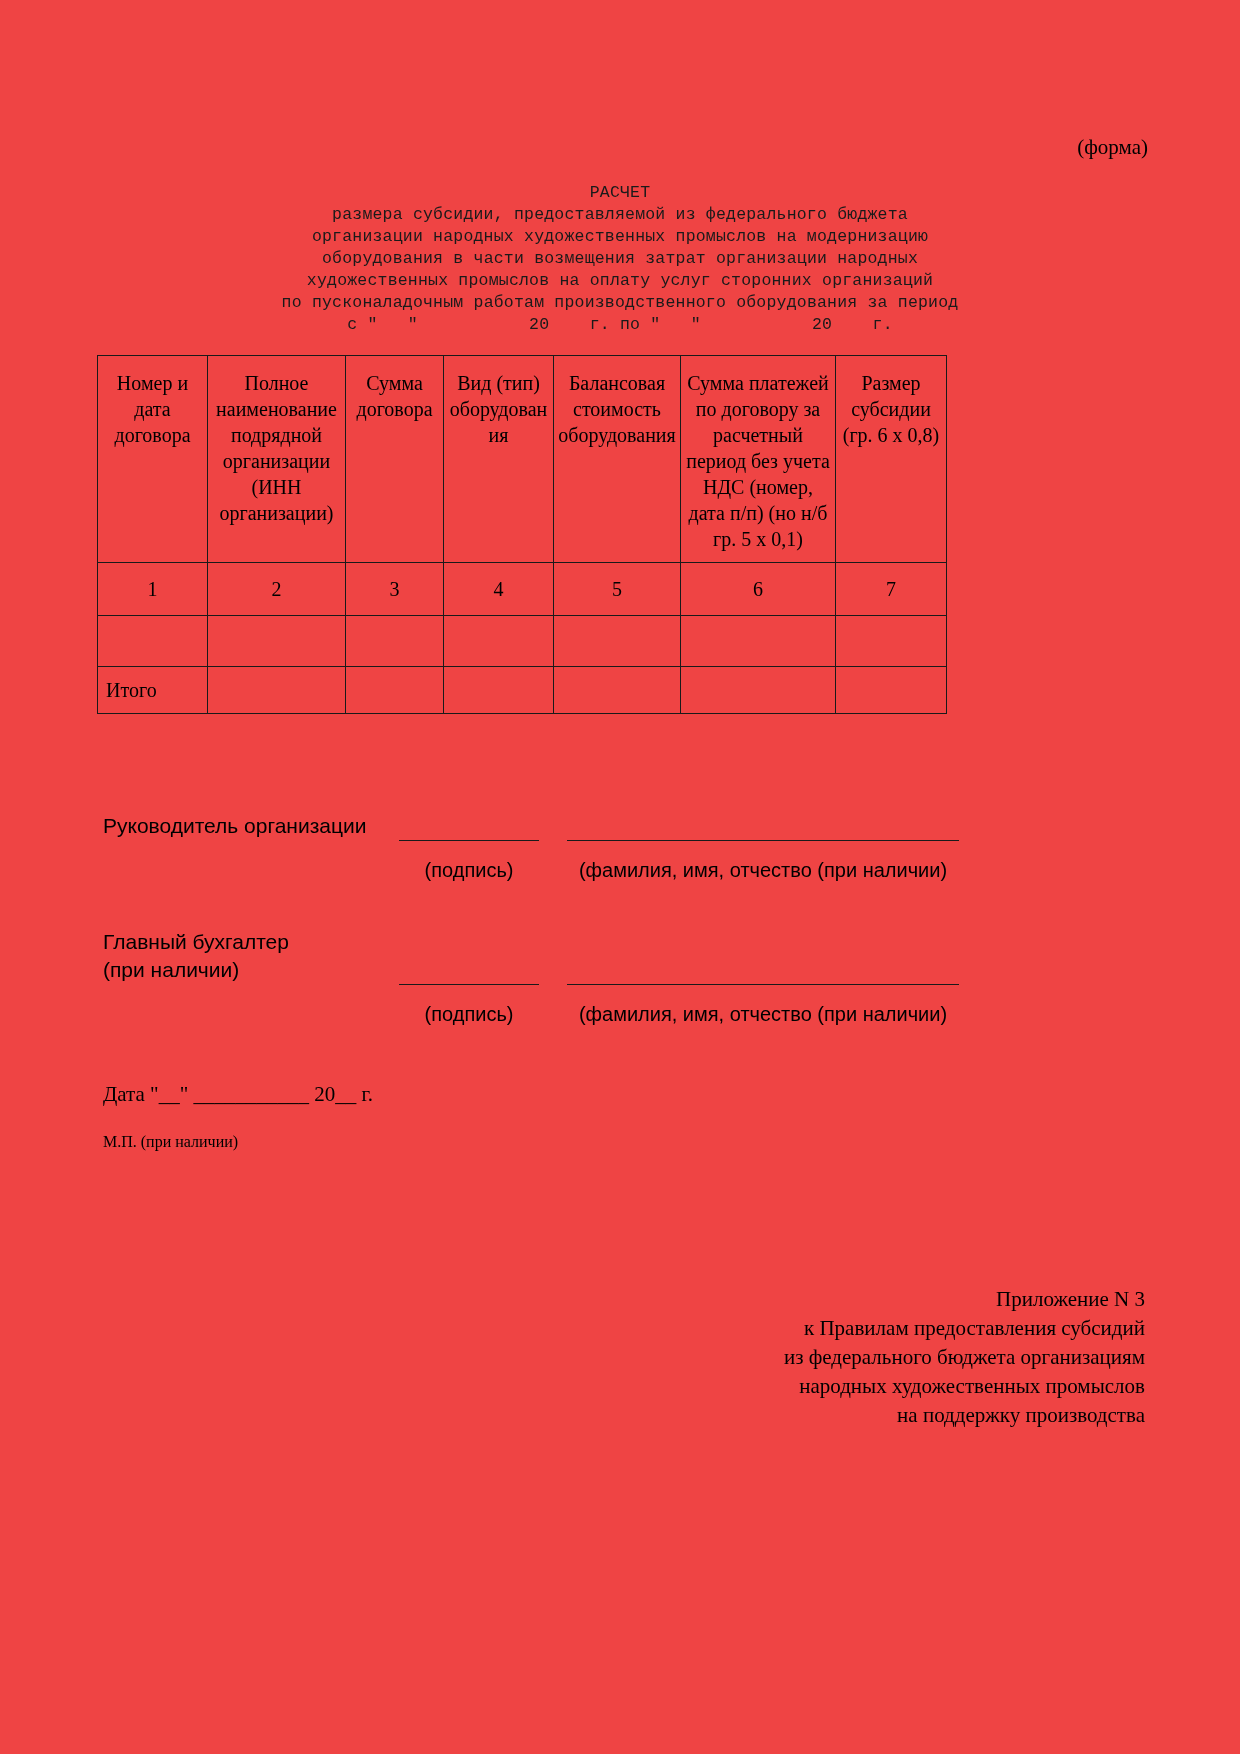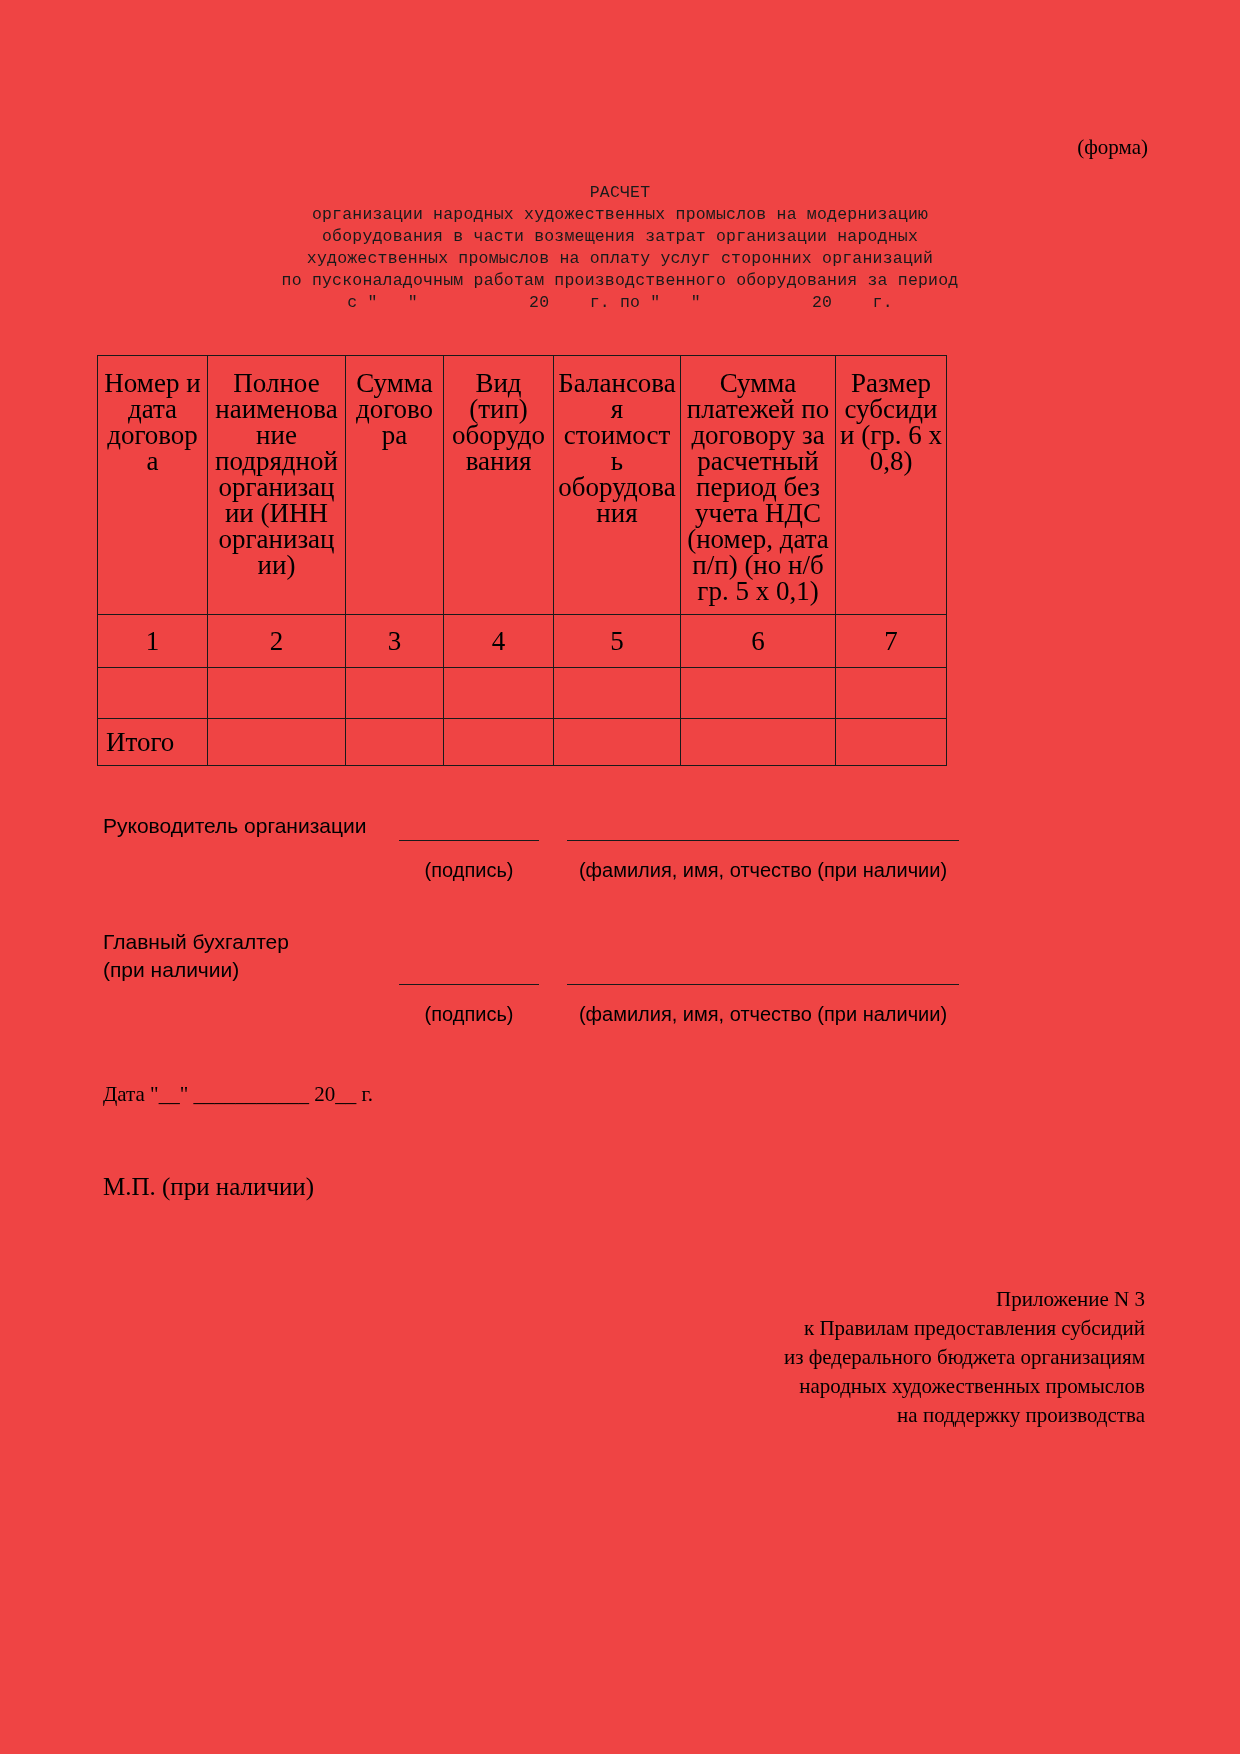--- a/index.html
+++ b/index.html
@@ -51,21 +51,21 @@
     left: 97px;
     width: 849px;
     border-collapse: collapse;
     table-layout: fixed;
   }
   table.calc td {
     border: 1.6px solid #1a1a1a;
     vertical-align: top;
     text-align: center;
     font-family: "Liberation Serif", "DejaVu Serif", serif;
-    font-size: 27px;
+    font-size: 20px;
     line-height: 26px;
     padding: 14px 4px 10px 4px;
     word-wrap: break-word;
     overflow-wrap: break-word;
   }
   table.calc tr.head td { vertical-align: top; }
   table.calc tr.numrow td {
     padding: 6px 4px 6px 4px;
     height: 40px;
     vertical-align: middle;
@@ -139,23 +139,22 @@
     position: absolute;
     left: 103px;
     top: 1082px;
     font-size: 21px;
     white-space: pre;
   }
   .stamp-line {
     position: absolute;
     left: 103px;
     top: 1133px;
-    font-size: 25px;
+    font-size: 16px;
     white-space: pre;
-    margin-top: 40px;
   }
 
   
   .footer {
     position: absolute;
     right: 95px;
     top: 1285px;
     text-align: right;
     font-size: 21px;
     line-height: 29px;
@@ -164,20 +163,21 @@
 </style>
 </head>
 <body>
 
 <div class="page">
 
   <div class="form-tag">(форма)</div>
 
   <div class="heading">
     <div class="t-line">РАСЧЕТ</div>
+    <div class="t-line">размера субсидии, предоставляемой из федерального бюджета</div>
     <div class="t-line">организации народных художественных промыслов на модернизацию</div>
     <div class="t-line">оборудования в части возмещения затрат организации народных</div>
     <div class="t-line">художественных промыслов на оплату услуг сторонних организаций</div>
     <div class="t-line">по пусконаладочным работам производственного оборудования за период</div>
     <div class="t-line">с "   "           20    г. по "   "           20    г.</div>
   </div>
 
   <table class="calc">
     <colgroup>
       <col class="c1">

